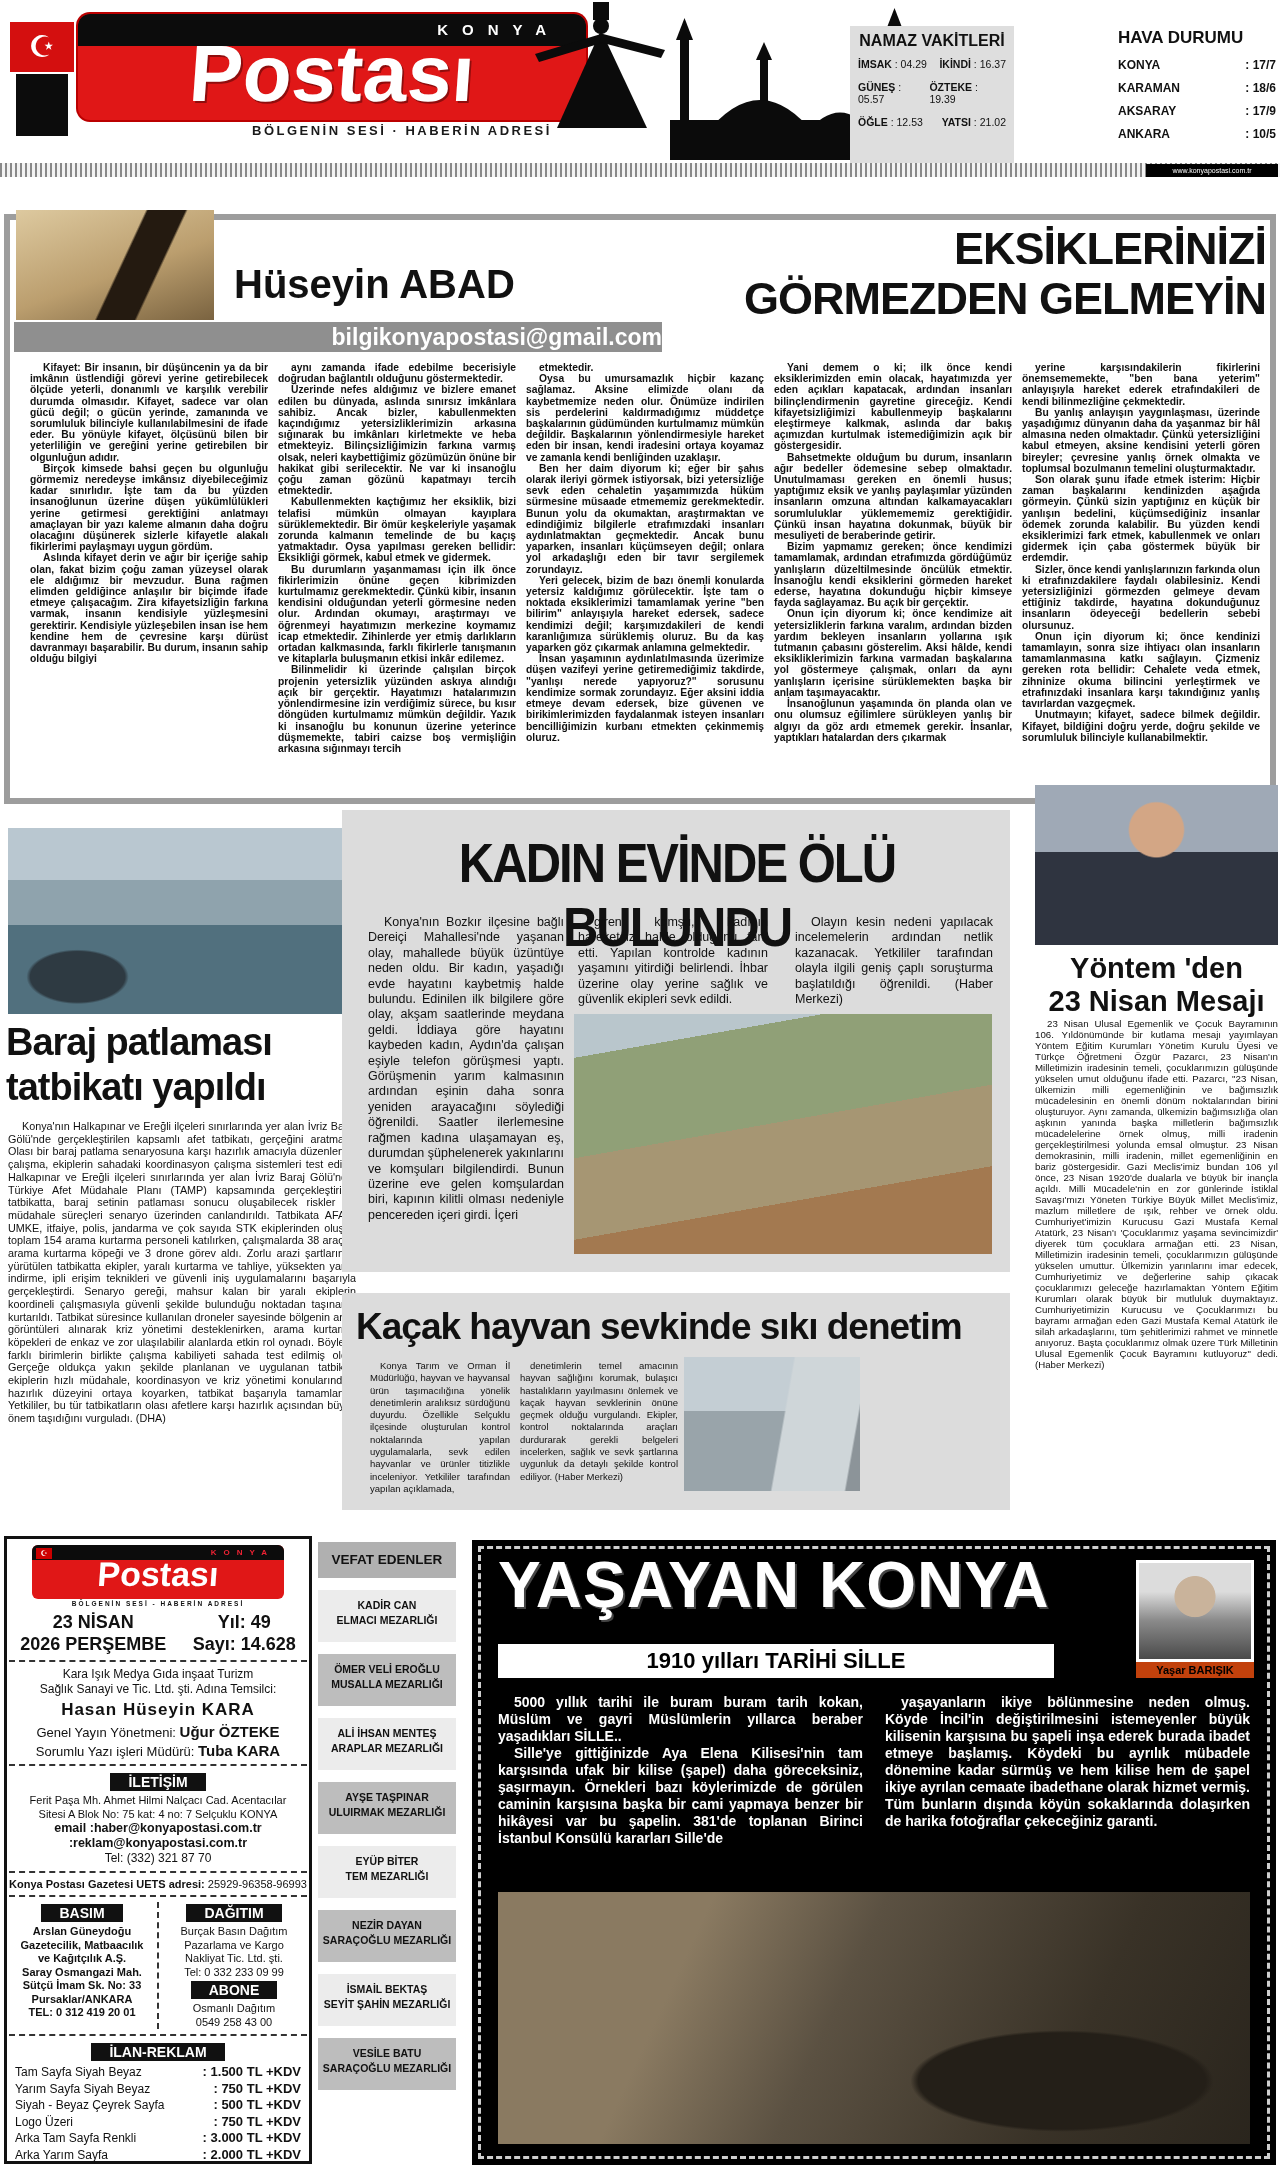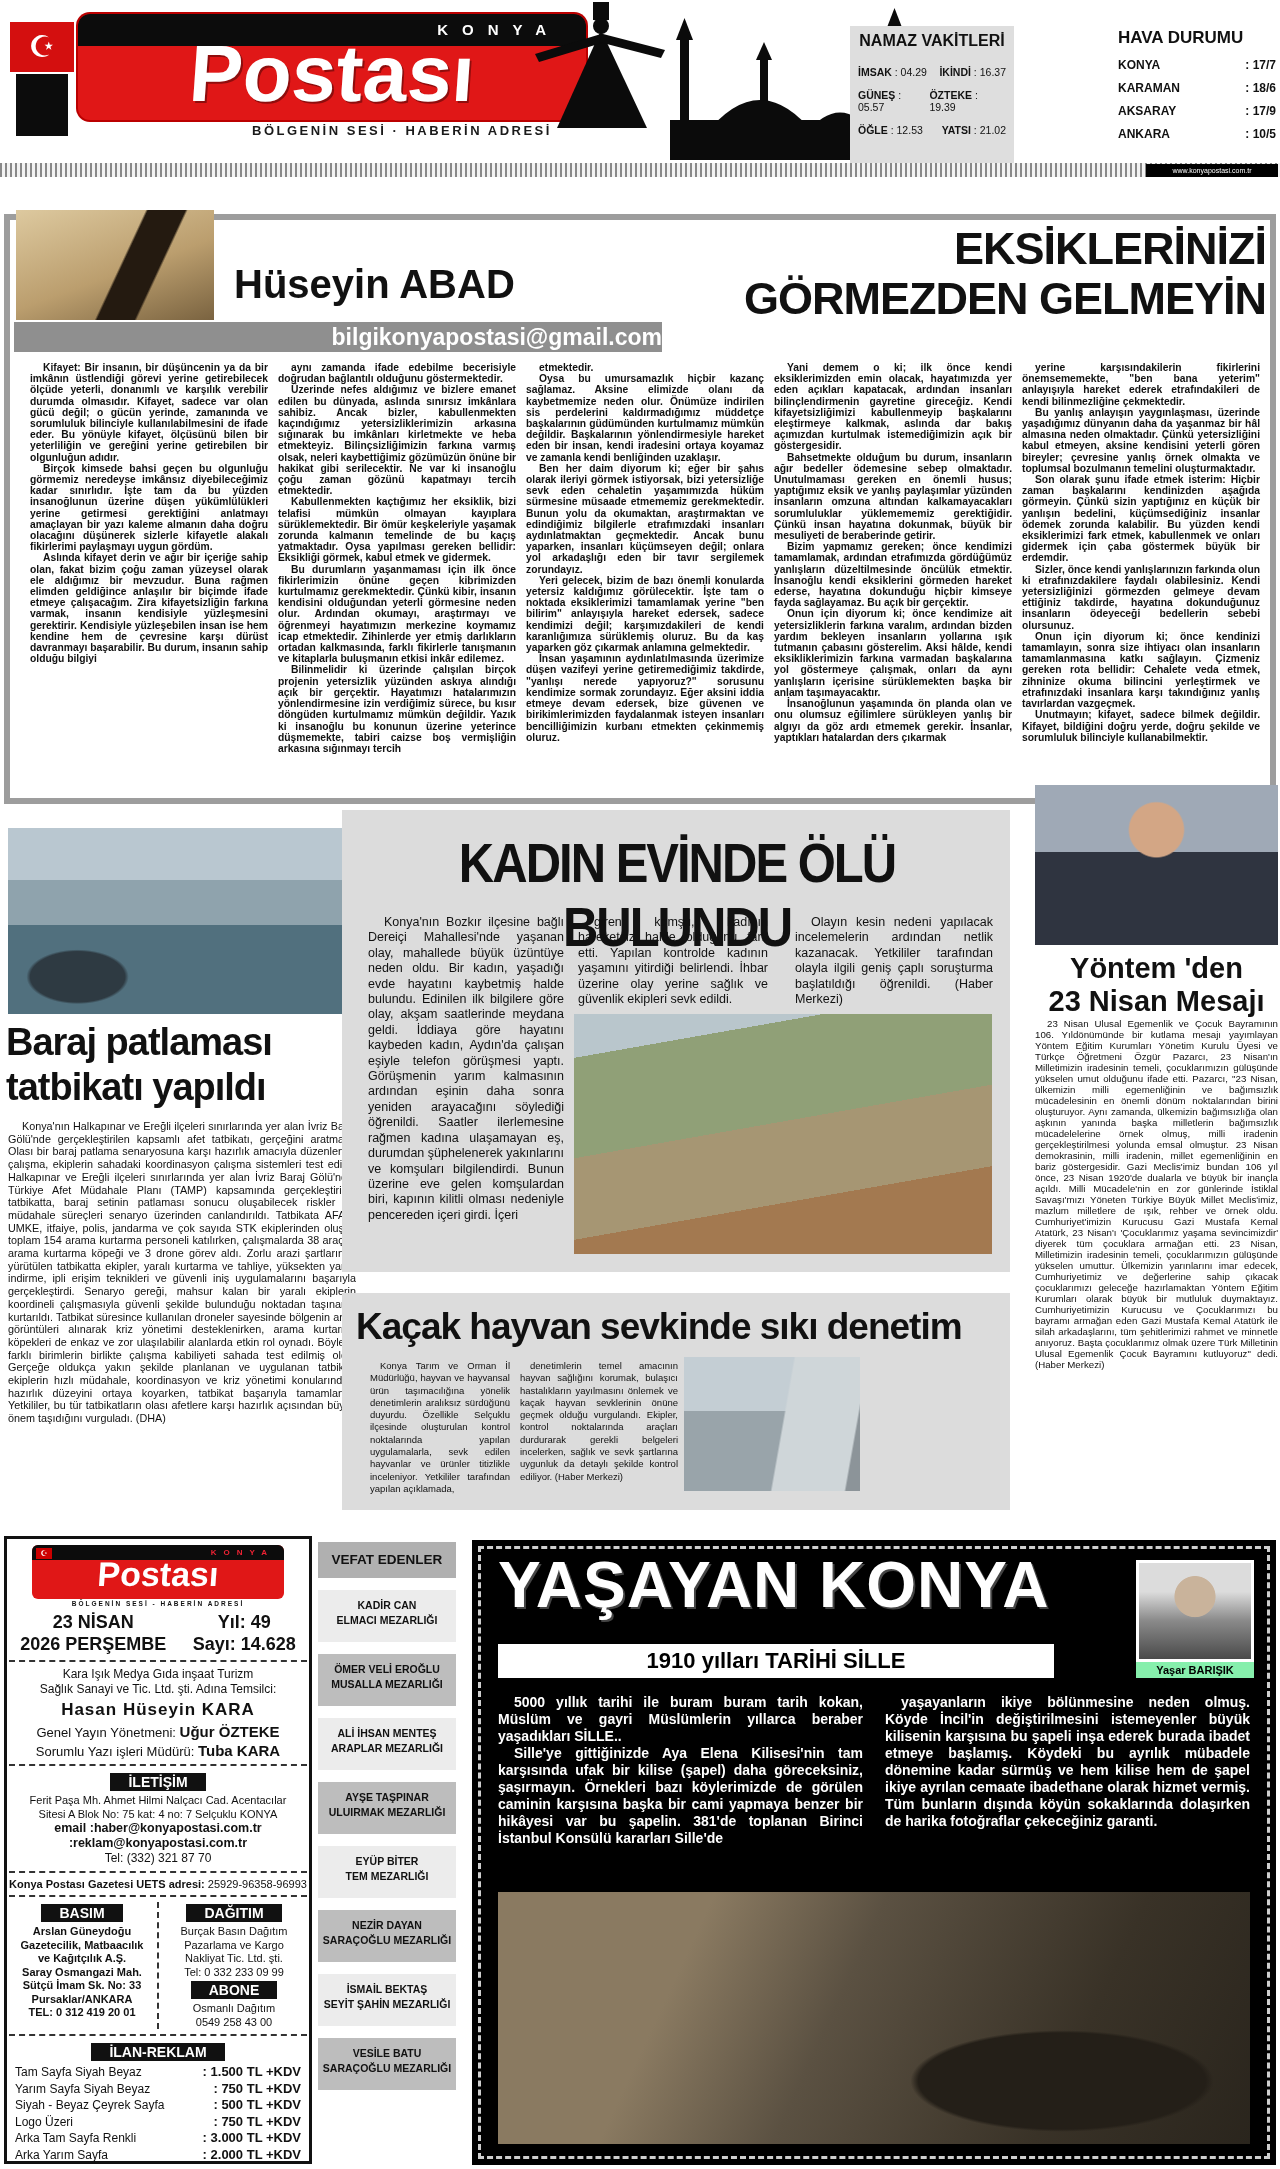--- a/index.html
+++ b/index.html
@@ -14,21 +14,21 @@
   #logo-red{left:78px;top:14px;width:508px;height:106px;background:#e01717;border-radius:12px;
             box-shadow:0 0 0 2px #b00;}
   #logo-black{position:absolute;left:0;top:0;right:0;height:32px;background:#0c0c0c;
               border-radius:12px 12px 0 0;}
   #logo-konya{position:absolute;right:26px;top:7px;color:#fff;font-weight:bold;font-size:15px;letter-spacing:14px;}
   #logo-word{position:absolute;left:0;right:0;top:14px;text-align:center;color:#fff;font-weight:bold;
              font-size:80px;transform:skewX(-4deg);line-height:92px;text-shadow:2px 2px 0 #8f0d0d;}
   #slogan{left:252px;top:123px;width:340px;font-size:13px;font-weight:bold;letter-spacing:2.5px;color:#1a1a1a;}
   #skyline{left:505px;top:0;width:410px;height:160px;}
   #prayer{left:850px;top:26px;width:164px;height:140px;background:#dedede;padding:6px 8px;box-sizing:border-box;}
-  #prayer .t{font-size:16px;font-weight:bold;text-align:center;margin-bottom:16px;}
+  #prayer .t{font-size:16px;font-weight:bold;text-align:center;margin-bottom:8px;}
   .prow{display:flex;justify-content:space-between;font-size:10.5px;margin-bottom:11px;}
   .prow b{font-weight:bold;}
   #weather{left:1118px;top:28px;width:158px;}
   #weather .t{font-size:17px;font-weight:bold;margin-bottom:10px;}
   .wrow{display:flex;justify-content:space-between;font-size:12px;font-weight:bold;margin-bottom:9px;}
   #barcode{left:0;top:163px;width:1280px;height:14px;
            background:repeating-linear-gradient(90deg,#888 0 2px,#f2f2f2 2px 5px);}
   #siteurl{right:2px;top:164px;width:132px;height:13px;background:#000;color:#fff;font-size:7px;
            text-align:center;line-height:13px;}
 
@@ -117,21 +117,21 @@
   #vefat-list .ob:nth-child(even){background:#bdbdbd;}
 
   
   #yasayan{left:472px;top:1540px;width:804px;height:625px;background:#000;color:#fff;}
   #yasayan .inner{position:absolute;inset:6px;border:3px dashed #cfcfcf;}
   #ys-title{left:26px;top:8px;font-size:64px;font-weight:900;letter-spacing:1px;
             text-shadow:2px 2px 0 #444;}
   #ys-photo{right:22px;top:20px;width:112px;height:96px;border:3px solid #fff;
             background:radial-gradient(circle at 50% 35%,#c9b39b 0 24%,transparent 25%),
                        linear-gradient(#dcdcdc 0 30%,#8a8a8a 60%,#4a4a4a);}
-  #ys-author{right:22px;top:122px;width:118px;background:#86efac;color:#000;font-size:11px;
+  #ys-author{right:22px;top:122px;width:118px;background:#c2410c;color:#000;font-size:11px;
              font-weight:bold;text-align:center;line-height:16px;}
   #ys-sub{left:26px;top:104px;width:556px;height:34px;background:#fff;color:#000;text-align:center;
           font-size:22px;font-weight:bold;line-height:34px;}
   #ys-body{left:26px;top:154px;width:752px;height:192px;overflow:hidden;display:flex;gap:22px;}
   #ys-body>div{flex:1;}
   #ys-body p{margin:0;font-size:14px;line-height:17px;font-weight:600;text-align:justify;text-indent:16px;}
   #photo-sille{left:26px;top:352px;width:752px;height:252px;
      background:radial-gradient(ellipse at 75% 75%,#241f18 0 18%,transparent 19%),
                 linear-gradient(115deg,#8a7a61 0 25%,#5b5142 45%,#393227 75%,#2a251d);}
 </style>

